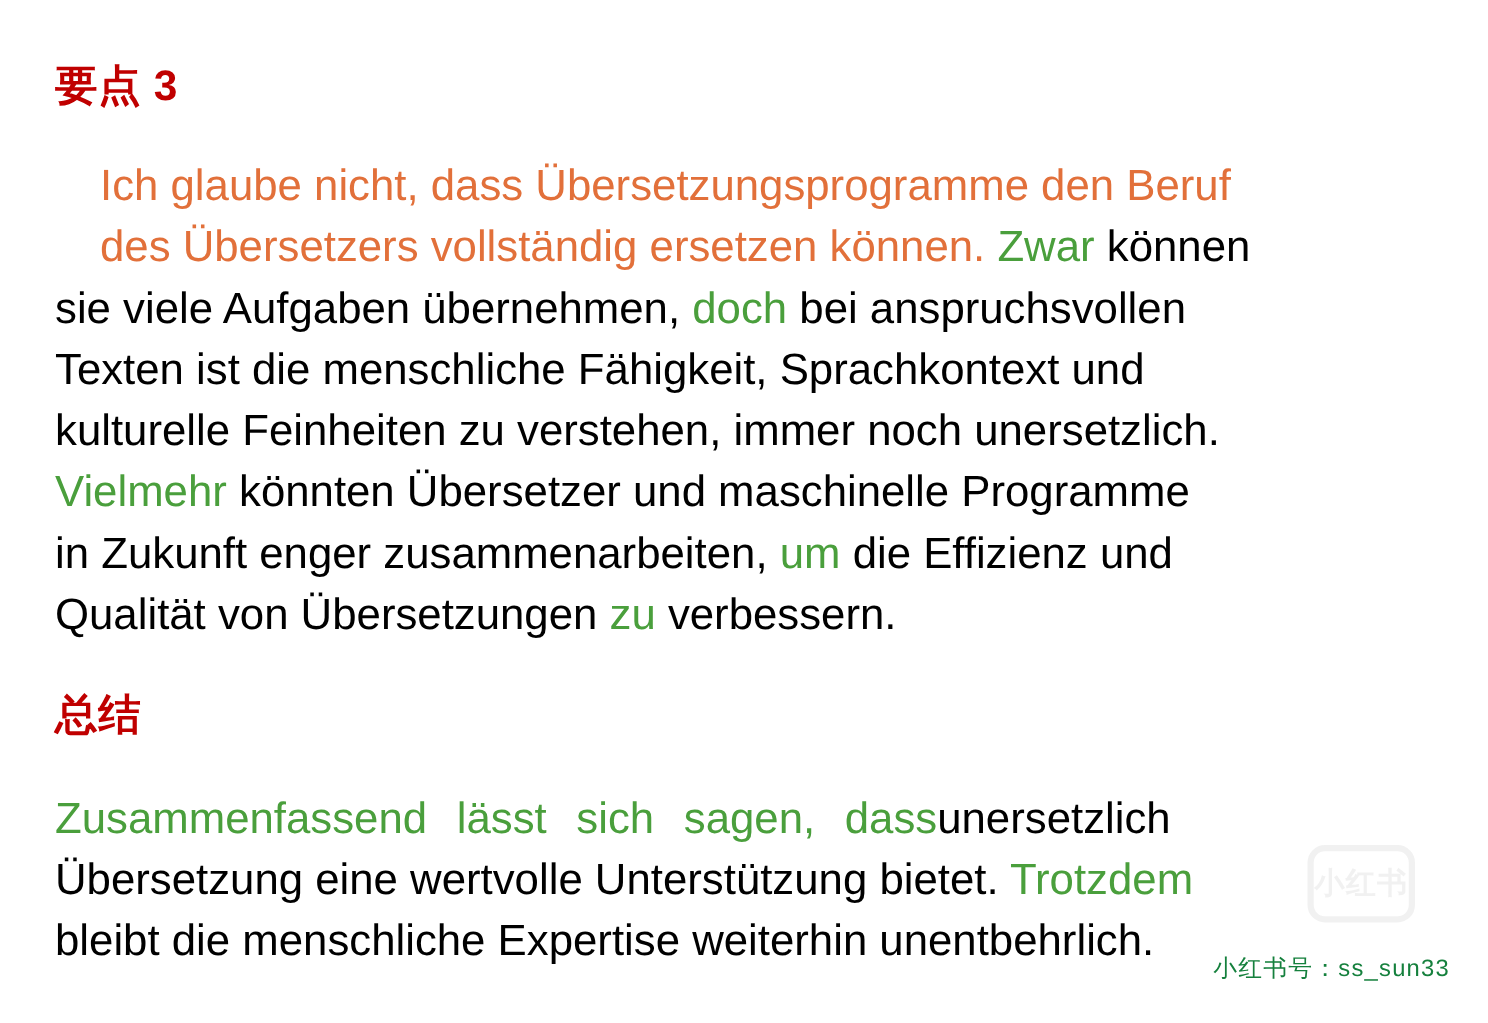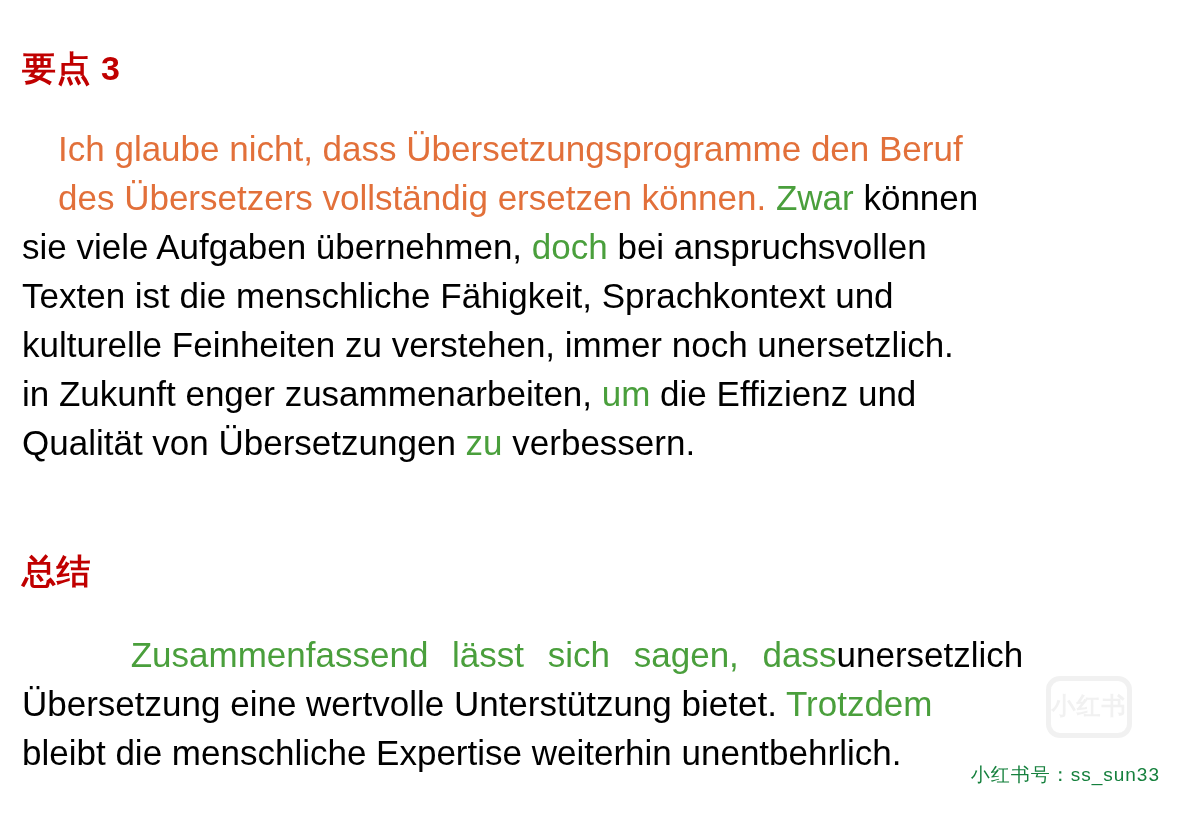--- a/index.html
+++ b/index.html
@@ -9,21 +9,21 @@
   body {
     width: 1190px;
     height: 818px;
     background: #ffffff;
     font-family: "Liberation Sans", sans-serif;
     position: relative;
     overflow: hidden;
   }
   .page {
     position: absolute;
-    left: 22px;
+    left: 44px;
     top: 0;
     width: 1110px;
     height: 818px;
   }
   .heading {
     color: #c00000;
     font-weight: bold;
     font-size: 34px;
     letter-spacing: 0.5px;
   }
@@ -106,31 +106,34 @@
     <div>
       <span>sie viele Aufgaben übernehmen, </span><span class="green">doch</span><span> bei anspruchsvollen</span>
     </div>
     <div>
       <span>Texten ist die menschliche Fähigkeit, Sprachkontext und</span>
     </div>
     <div>
       <span>kulturelle Feinheiten zu verstehen, immer noch unersetzlich.</span>
     </div>
     <div>
+      <span class="green">Vielmehr</span><span> könnten Übersetzer und maschinelle Programme</span>
+    </div>
+    <div>
       <span>in Zukunft enger zusammenarbeiten, </span><span class="green">um</span><span> die Effizienz und</span>
     </div>
     <div class="last-line">
       <span>Qualität von Übersetzungen </span><span class="green">zu</span><span> verbessern.</span>
     </div>
   </div>
 
   <div class="heading heading-2">总结</div>
 
   <div class="para para-2">
-    <div style="display:flex; justify-content:center;">
+    <div style="display:flex; justify-content:flex-start;">
       <span class="green" style="letter-spacing:0; word-spacing:14px;">Zusammenfassend lässt sich sagen, dass</span>
         <span> unersetzlich</span>
     </div>
     <div>
       <span>Übersetzung eine wertvolle Unterstützung bietet. </span><span class="green">Trotzdem</span>
     </div>
     <div class="last-line">
       <span>bleibt die menschliche Expertise weiterhin unentbehrlich.</span>
     </div>
   </div>

